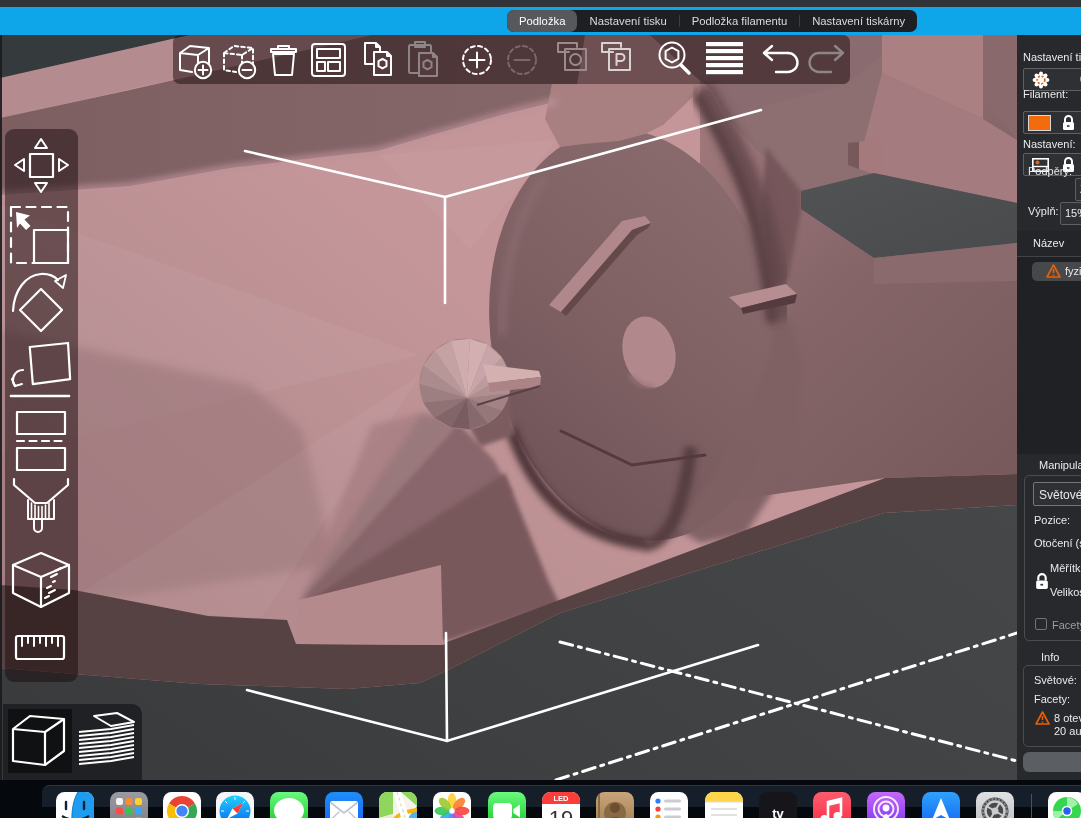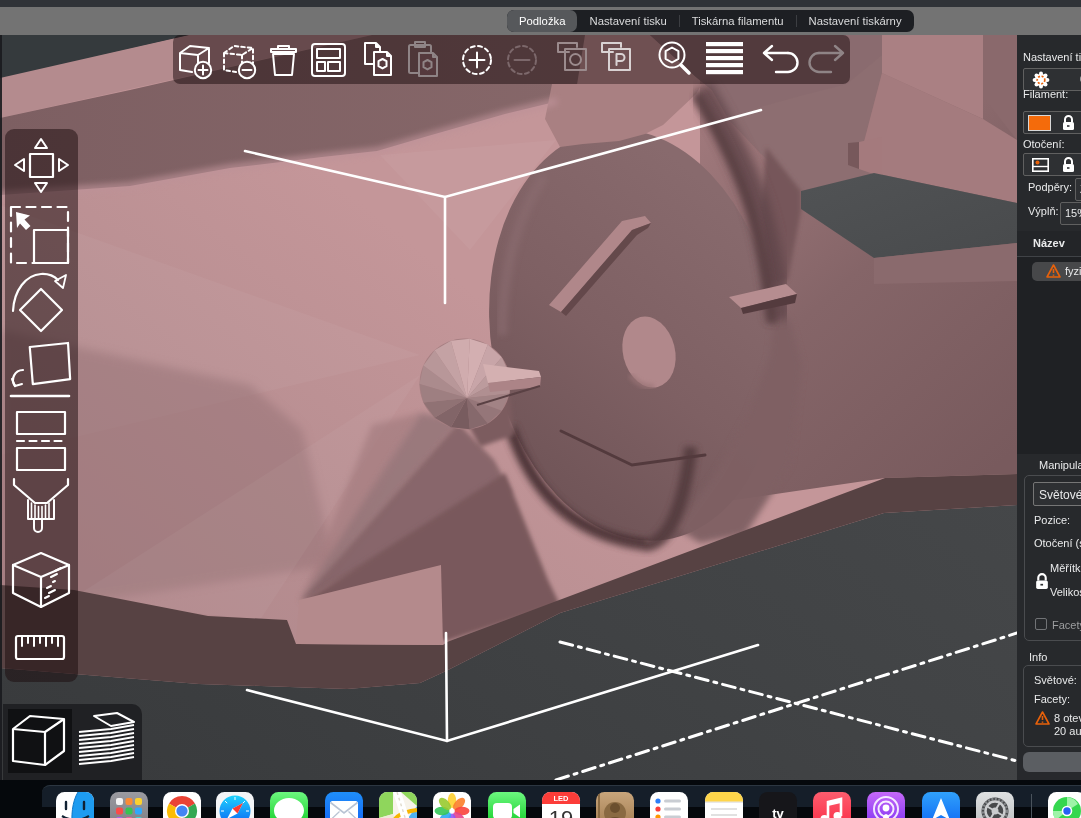--- a/index.html
+++ b/index.html
@@ -1,40 +1,40 @@
 <!DOCTYPE html>
 <html><head>
 <meta charset="utf-8">
 <style>
 html,body{margin:0;padding:0;width:1081px;height:818px;overflow:hidden;background:#0f1114;
 font-family:"Liberation Sans",sans-serif;}
 *{box-sizing:border-box;}
 #menustrip{position:absolute;left:0;top:0;width:1081px;height:7px;background:#303338;}
-#tabbar{position:absolute;left:0;top:7px;width:1081px;height:28px;background:#737373;}
+#tabbar{position:absolute;left:0;top:7px;width:1081px;height:28px;background:#0ea5e9;}
 #tabgroup{position:absolute;left:507px;top:3px;height:22px;background:#1d1f23;border-radius:7px;display:flex;align-items:center;}
 .tab{font-size:11.3px;color:#dadbdc;padding:0 12px;height:22px;line-height:22px;white-space:nowrap;position:relative;}
 .tab.active{background:#56585b;color:#fff;border-radius:7px;}
 .tabsep{width:1px;height:12px;background:#3c3e42;}
 #viewport{position:absolute;left:0;top:35px;width:1017px;height:745px;overflow:hidden;background:#4a4c4e;}
 #sidebar{position:absolute;left:1017px;top:35px;width:64px;height:745px;background:#27292c;overflow:hidden;}
 #bottombar{position:absolute;left:0;top:780px;width:1081px;height:38px;background:#05080c;}
 #dock{position:absolute;left:42px;top:5px;width:1039px;height:22px;background:#151e29;border-top:1px solid #2c3641;border-top-left-radius:8px;}
 .slab{position:absolute;font-size:11px;color:#e9eaeb;white-space:nowrap;}
 .scombo{position:absolute;background:#2e3033;border:1px solid #606060;border-radius:2px;font-size:11px;color:#e9eaeb;white-space:nowrap;}
 .dicon{position:absolute;top:6px;width:38px;height:38px;border-radius:8.5px;overflow:hidden;}
 </style>
 </head>
 <body>
 <div id="menustrip"></div>
 <div id="tabbar">
   <div id="tabgroup">
     <div class="tab active">Podložka</div>
     <div class="tab">Nastavení tisku</div>
     <div class="tabsep"></div>
-    <div class="tab">Tiskárna filamentu</div>
+    <div class="tab">Podložka filamentu</div>
     <div class="tabsep"></div>
     <div class="tab">Nastavení tiskárny</div>
   </div>
 </div>
 <div id="viewport">
 <svg id="scene" width="1017" height="745" viewBox="0 0 1017 745">
 <defs>
 <linearGradient id="floorG" x1="1" y1="0" x2="0" y2="1">
  <stop offset="0" stop-color="#4a4c4e"></stop>
           <stop offset="0.55" stop-color="#414345"></stop>
@@ -364,44 +364,44 @@
 <div class="slab" style="left:6px;top:53px">Filament:</div>
 <div class="scombo" style="left:6px;top:76px;width:70px;height:23px">
  <div style="position:absolute;left:4px;top:3px;width:23px;height:16px;background:#f46b0b;border:1px solid #d8d8d8"></div>
  <svg width="13" height="16" viewBox="0 0 13 16" style="position:absolute;left:38px;top:3px">
   <path d="M3,7 L3,4.5 A3.5,3.5 0 0 1 10,4.5 L10,7" fill="none" stroke="#fff" stroke-width="2"></path>
   <rect x="1" y="7" width="11" height="8" rx="1.5" fill="#fff"></rect>
   <path d="M7.5,11 L5,11" stroke="#2d2f32" stroke-width="1.6"></path>
  </svg>
 
 </div>
-<div class="slab" style="left:6px;top:103px">Otočení:</div>
+<div class="slab" style="left:6px;top:103px">Nastavení:</div>
 <div class="scombo" style="left:6px;top:118px;width:70px;height:23px">
  <svg width="17" height="14" viewBox="0 0 17 14" style="position:absolute;left:8px;top:4px">
   <rect x="0.8" y="0.8" width="15.4" height="12.4" fill="none" stroke="#fff" stroke-width="1.6"></rect>
   <path d="M1,8.5 L16,8.5" stroke="#fff" stroke-width="1.4"></path>
   <circle cx="5.5" cy="4.5" r="2" fill="#e8610a"></circle>
  </svg>
  <svg width="13" height="16" viewBox="0 0 13 16" style="position:absolute;left:38px;top:3px">
   <path d="M3,7 L3,4.5 A3.5,3.5 0 0 1 10,4.5 L10,7" fill="none" stroke="#fff" stroke-width="2"></path>
   <rect x="1" y="7" width="11" height="8" rx="1.5" fill="#fff"></rect>
   <path d="M7.5,11 L5,11" stroke="#2d2f32" stroke-width="1.6"></path>
  </svg>
 
 </div>
-<div class="slab" style="left:11px;top:146px">Podpěry:</div>
+<div class="slab" style="left:11px;top:130px">Podpěry:</div>
 <div class="scombo" style="left:58px;top:143px;width:30px;height:23px">
       <span style="position:absolute;left:4px;top:4px">Žádné</span>
     </div>
 <div class="slab" style="left:11px;top:170px">Výplň:</div>
 <div class="scombo" style="left:43px;top:167px;width:30px;height:23px">
       <span style="position:absolute;left:4px;top:4px">15%</span>
     </div>
 <div style="position:absolute;left:0;top:196px;width:64px;height:25px;background:#232528"></div>
-<div class="slab" style="left:16px;top:202px;font-weight:bold">Název</div>
+<div class="slab" style="left:16px;top:202px;font-weight:normal">Název</div>
 <div style="position:absolute;left:0px;top:221px;width:64px;height:198px;background:#1f2124;border-top:1px solid #404347"></div>
 <div style="position:absolute;left:15px;top:227px;width:55px;height:19px;background:#47484a;border-radius:5px"></div>
 <svg width="15" height="14" viewBox="0 0 15 14" style="position:absolute;left:29px;top:229px">
  <path d="M7.5,1 L14,13 L1,13 Z" fill="none" stroke="#e8610a" stroke-width="1.6" stroke-linejoin="round"></path>
  <path d="M7.5,5 L7.5,9 M7.5,10.4 L7.5,11.8" stroke="#e8610a" stroke-width="1.6"></path>
 </svg>
 <div class="slab" style="left:48px;top:230px">fyzika2</div>
 <div class="slab" style="left:22px;top:424px">Manipulace</div>
 <div style="position:absolute;left:7px;top:440px;width:70px;height:166px;border:1px solid #4a4c4f;border-radius:5px"></div>
 <div class="scombo" style="left:16px;top:447px;width:60px;height:24px;border-color:#767676">
@@ -411,21 +411,21 @@
 <div class="slab" style="left:17px;top:502px">Otočení (stupně):</div>
 <div class="slab" style="left:33px;top:527px">Měřítko:</div>
 <svg width="14" height="17" viewBox="0 0 13 16" style="position:absolute;left:18px;top:538px">
  <path d="M3,7 L3,4.5 A3.5,3.5 0 0 1 10,4.5 L10,7" fill="none" stroke="#fff" stroke-width="2"></path>
  <rect x="1" y="7" width="11" height="8" rx="1.5" fill="#fff"></rect>
  <path d="M7.5,11 L5,11" stroke="#2d2f32" stroke-width="1.6"></path>
 </svg>
 <div class="slab" style="left:33px;top:551px">Velikost:</div>
 <div style="position:absolute;left:18px;top:583px;width:12px;height:12px;border:1.5px solid #717376;border-radius:2px"></div>
 <div class="slab" style="left:35px;top:584px;color:#9d9ea0">Facety</div>
-<div class="slab" style="left:12px;top:616px">Info</div>
+<div class="slab" style="left:24px;top:616px">Info</div>
 <div style="position:absolute;left:6px;top:630px;width:75px;height:82px;border:1px solid #4a4c4f;border-radius:5px"></div>
 <div class="slab" style="left:17px;top:639px">Světové:</div>
 <div class="slab" style="left:17px;top:658px">Facety:</div>
 <svg width="15" height="14" viewBox="0 0 15 14" style="position:absolute;left:18px;top:676px">
  <path d="M7.5,1 L14,13 L1,13 Z" fill="none" stroke="#e8610a" stroke-width="1.6" stroke-linejoin="round"></path>
  <path d="M7.5,5 L7.5,9 M7.5,10.4 L7.5,11.8" stroke="#e8610a" stroke-width="1.6"></path>
 </svg>
 <div class="slab" style="left:37px;top:677px">8 otevřenýc</div>
 <div class="slab" style="left:37px;top:690px">20 automat</div>
 <div style="position:absolute;left:6px;top:717px;width:75px;height:20px;background:#5b5e62;border-radius:6px"></div>

